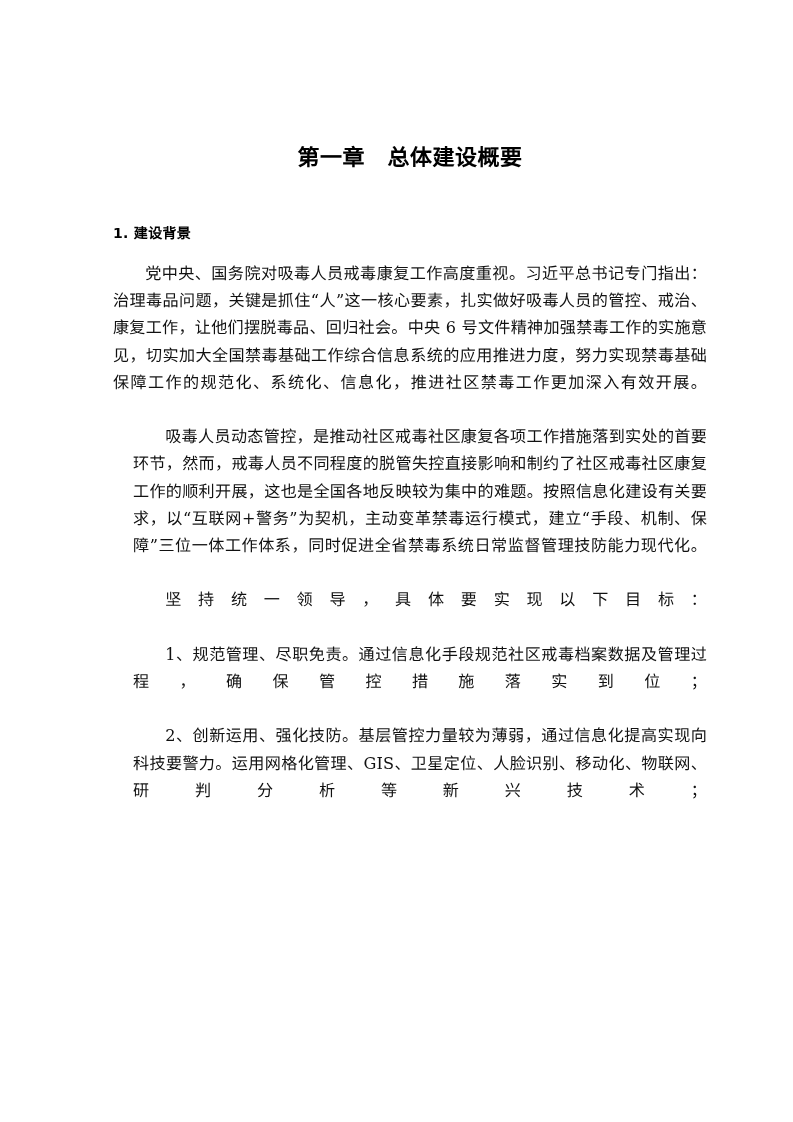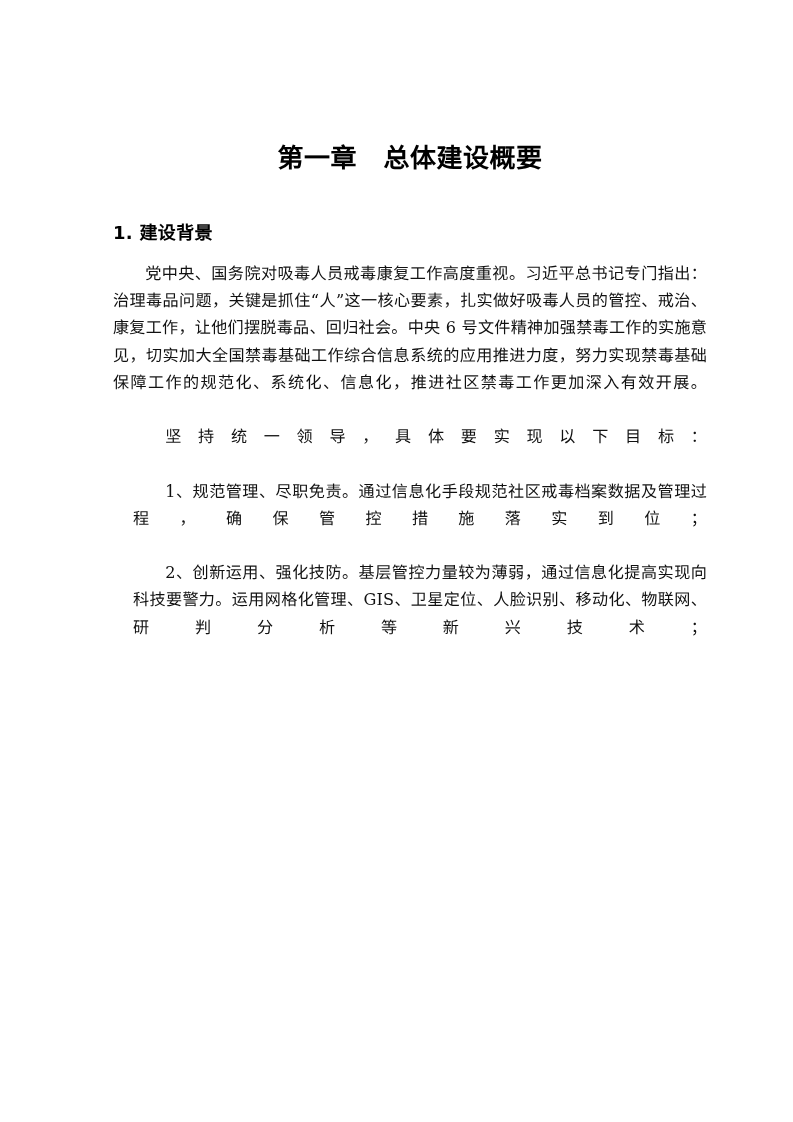--- a/index.html
+++ b/index.html
@@ -30,35 +30,35 @@
     position: absolute;
     left: 113px;
     top: 0;
     width: 594px;
   }
 
   
   .chapter-title {
     font-family: "DejaVu Sans", "Liberation Sans", sans-serif;
     font-weight: bold;
-    font-size: 26px;
+    font-size: 22px;
     line-height: 30px;
     letter-spacing: 0.5px;
     text-align: center;
     margin: 0;
     padding-top: 143px;
     white-space: pre;
     color: #000;
   }
 
   
   .section-heading {
     font-family: "DejaVu Sans", "Liberation Sans", sans-serif;
     font-weight: bold;
-    font-size: 18px;
+    font-size: 14px;
     line-height: 26px;
     letter-spacing: 0.3px;
     margin: 0;
     padding-top: 47px;
     text-align: left;
     color: #000;
   }
 
   
   .body-block {
@@ -95,20 +95,21 @@
 
 <div class="page">
   <div class="content">
 
     <h1 class="chapter-title">第一章　总体建设概要</h1>
 
     <h2 class="section-heading">1. 建设背景</h2>
 
     <div class="body-block">
       <p class="para">党中央、国务院对吸毒人员戒毒康复工作高度重视。习近平总书记专门指出：治理毒品问题，关键是抓住“人”这一核心要素，扎实做好吸毒人员的管控、戒治、康复工作，让他们摆脱毒品、回归社会。中央 6 号文件精神加强禁毒工作的实施意见，切实加大全国禁毒基础工作综合信息系统的应用推进力度，努力实现禁毒基础保障工作的规范化、系统化、信息化，推进社区禁毒工作更加深入有效开展。</p>
+      <p class="para">吸毒人员动态管控，是推动社区戒毒社区康复各项工作措施落到实处的首要环节，然而，戒毒人员不同程度的脱管失控直接影响和制约了社区戒毒社区康复工作的顺利开展，这也是全国各地反映较为集中的难题。按照信息化建设有关要求，以“互联网+警务”为契机，主动变革禁毒运行模式，建立“手段、机制、保障”三位一体工作体系，同时促进全省禁毒系统日常监督管理技防能力现代化。</p>
       <p class="para">坚持统一领导，具体要实现以下目标：</p>
       <p class="para">1、规范管理、尽职免责。通过信息化手段规范社区戒毒档案数据及管理过程，确保管控措施落实到位；</p>
       <p class="para">2、创新运用、强化技防。基层管控力量较为薄弱，通过信息化提高实现向科技要警力。运用网格化管理、GIS、卫星定位、人脸识别、移动化、物联网、研判分析等新兴技术；</p>
 
     </div>
 
   </div>
 </div>
 
 </body></html>

